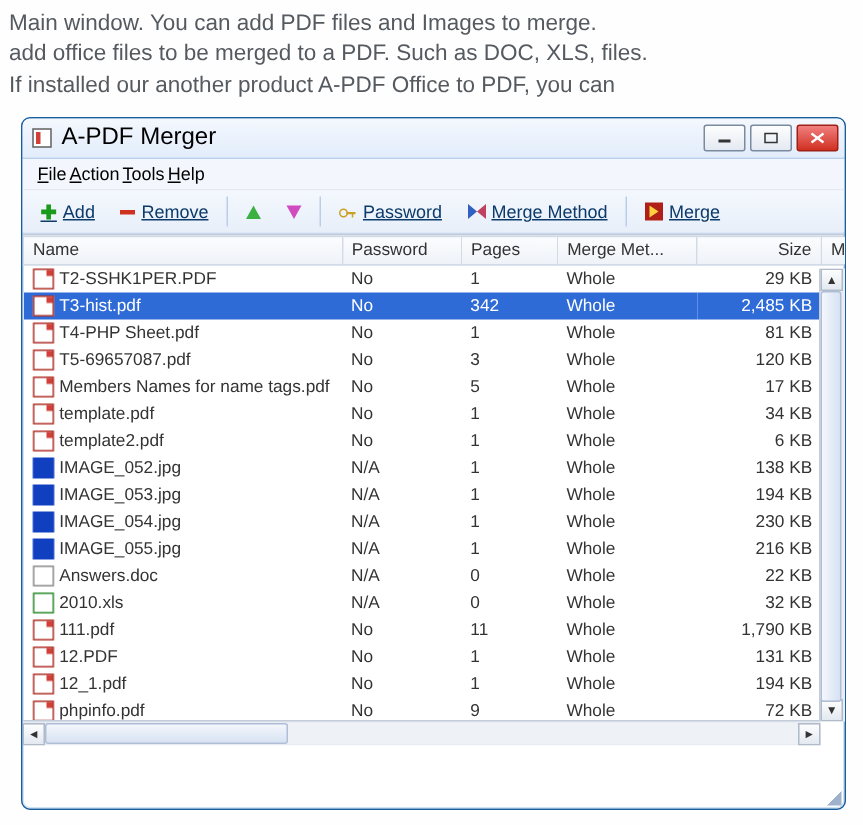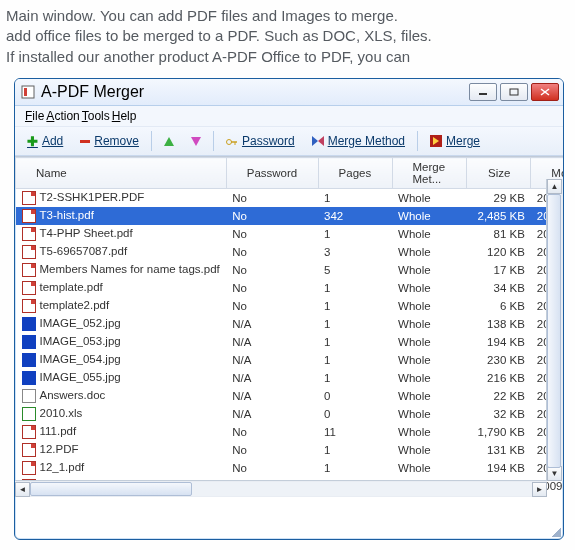--- a/index.html
+++ b/index.html
@@ -100,21 +100,21 @@
   table {
     border-collapse: collapse;
     width: 580px;
     font-size: 11.5px;
   }
   thead th {
     text-align: left;
     font-weight: normal;
     background: linear-gradient(#fbfcfe,#eef2f8);
     border: 1px solid #d2dae6;
-    padding: 3px 20px;
+    padding: 3px 6px;
     position: sticky;
     top:0;
     margin-top:35px;
   }
   tbody td {
     padding: 2px 6px;
     border-bottom: 0;
     white-space: nowrap;
   }
   tbody tr.selected td {

